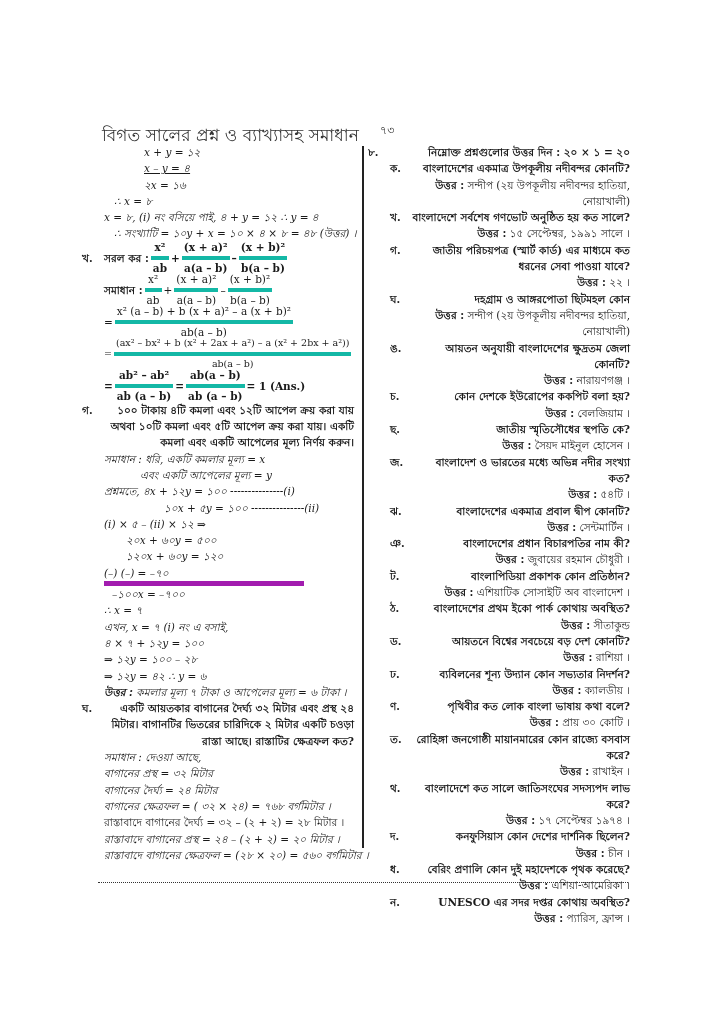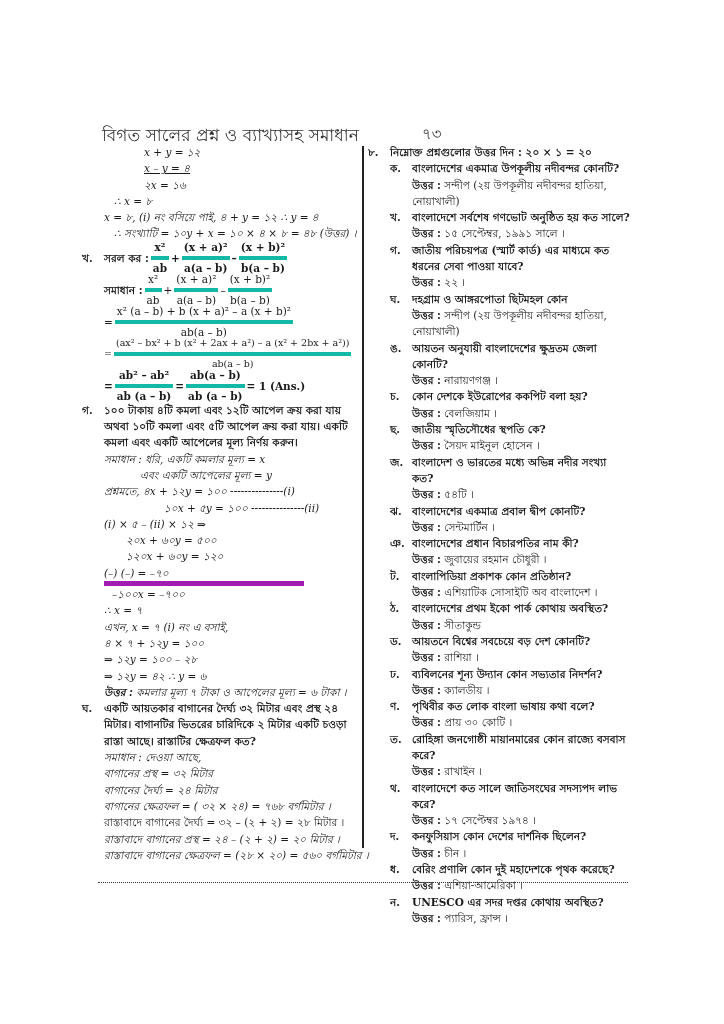--- a/index.html
+++ b/index.html
@@ -1,34 +1,34 @@
 <!DOCTYPE html>
 <html><head>
 <meta charset="utf-8">
 <style>
   html, body { margin: 0; padding: 0; background: #ffffff; }
   body { width: 724px; height: 1024px; position: relative; overflow: hidden;
          font-family: "DejaVu Serif", "Liberation Serif", serif; color: #1a1a1a; }
   .page { position: absolute; left: 0; top: 0; width: 724px; height: 1024px; }
   .running-head { position: absolute; top: 122px; left: 102px; font-size: 17px; color: #333; }
-  .page-number { position: absolute; top: 122px; left: 380px; font-size: 15px; color: #333; margin-left: 42px; }
+  .page-number { position: absolute; top: 122px; left: 380px; font-size: 11px; color: #333; }
   .divider { position: absolute; left: 362px; top: 146px; width: 1.5px; height: 702px; background: #222; }
   .col { position: absolute; top: 144px; font-size: 10.5px; line-height: 16.3px; }
   .col.left { left: 104px; width: 250px; }
   .col.right { left: 368px; width: 262px; }
   .line { white-space: nowrap; font-style: italic; }
   .ind1 { padding-left: 40px; }
   .ind2 { padding-left: 36px; }
   .ind3 { padding-left: 60px; }
   .q { display: flex; }
   .q .num { width: 22px; flex-shrink: 0; font-weight: bold; }
-  .q .txt { flex: 1; white-space: normal; }
+  .q .txt { flex: 1; white-space: normal; text-align: right; }
   .bold { font-weight: bold; }
   .ul { text-decoration: underline; }
-  .ans { padding-left: 22px; white-space: normal; }
+  .ans { padding-left: 22px; white-space: normal; text-align: right; }
   .ans .lbl { font-weight: bold; }
   .frac { display: inline-block; vertical-align: middle; text-align: center; margin: 0 2px; }
   .frac .n { display: block; border-bottom: 4px solid #14b8a6; padding: 0 2px; }
   .frac .d { display: block; padding: 0 2px; }
   .math-row { display: flex; align-items: center; height: 32px; white-space: nowrap; }
   .hr-line { border-bottom: 5px solid #a21caf; width: 200px; }
   .bottom-rule { position: absolute; top: 882px; left: 98px; width: 530px; border-top: 1.5px dotted #333; }
   .sub { padding-left: 22px; }
 </style>
 </head>

